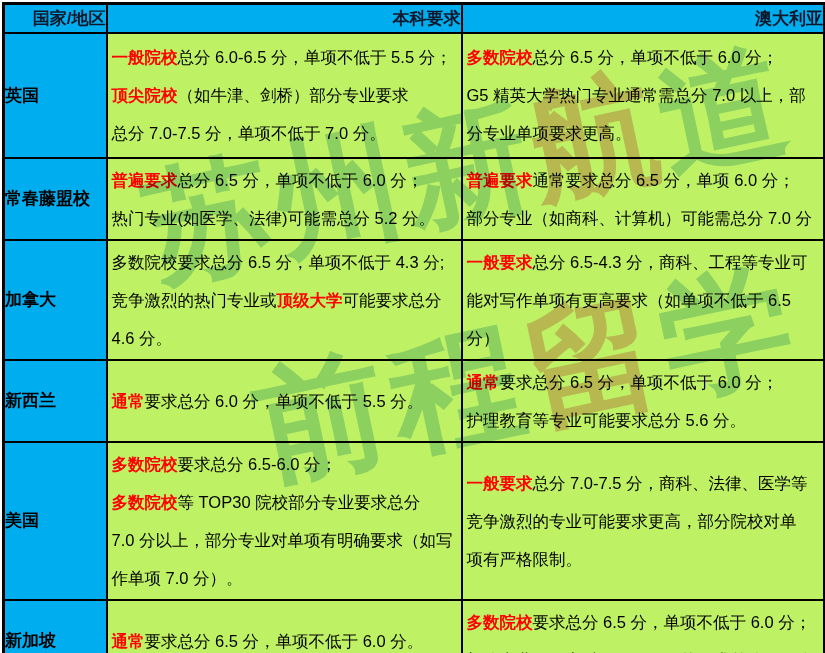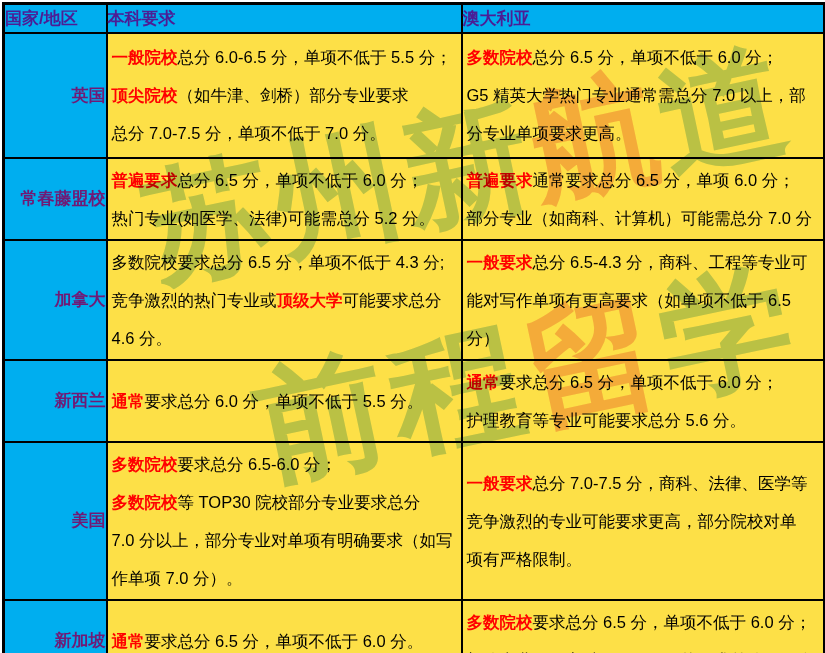--- a/index.html
+++ b/index.html
@@ -10,37 +10,37 @@
   table.req-table {
     border-collapse:collapse;
     table-layout:fixed;
     width:821px;
     border:3px solid #000;
   }
   th, td { border:2px solid #000; }
 
   th {
     background:#00AEEF;
-    color:#4c1d95;
+    color:#0f172a;
     font-weight:bold;
     font-size:17px;
     height:29px;
-    text-align:left;
+    text-align:right;
     vertical-align:middle;
   }
   td.country {
     background:#00AEEF;
-    color:#701a75;
+    color:#000000;
     font-weight:bold;
     font-size:17px;
-    text-align:right;
+    text-align:left;
     vertical-align:middle;
   }
   td.content {
-    background:#fde047;
+    background:#bef264;
     color:#000;
     font-size:16.5px;
     padding:2px 3px 2px 4px;
     vertical-align:middle;
     overflow:hidden;
   }
   .line { line-height:38px; white-space:nowrap; }
   .red { color:#FF0000; font-weight:bold; }
 
   .wm {

